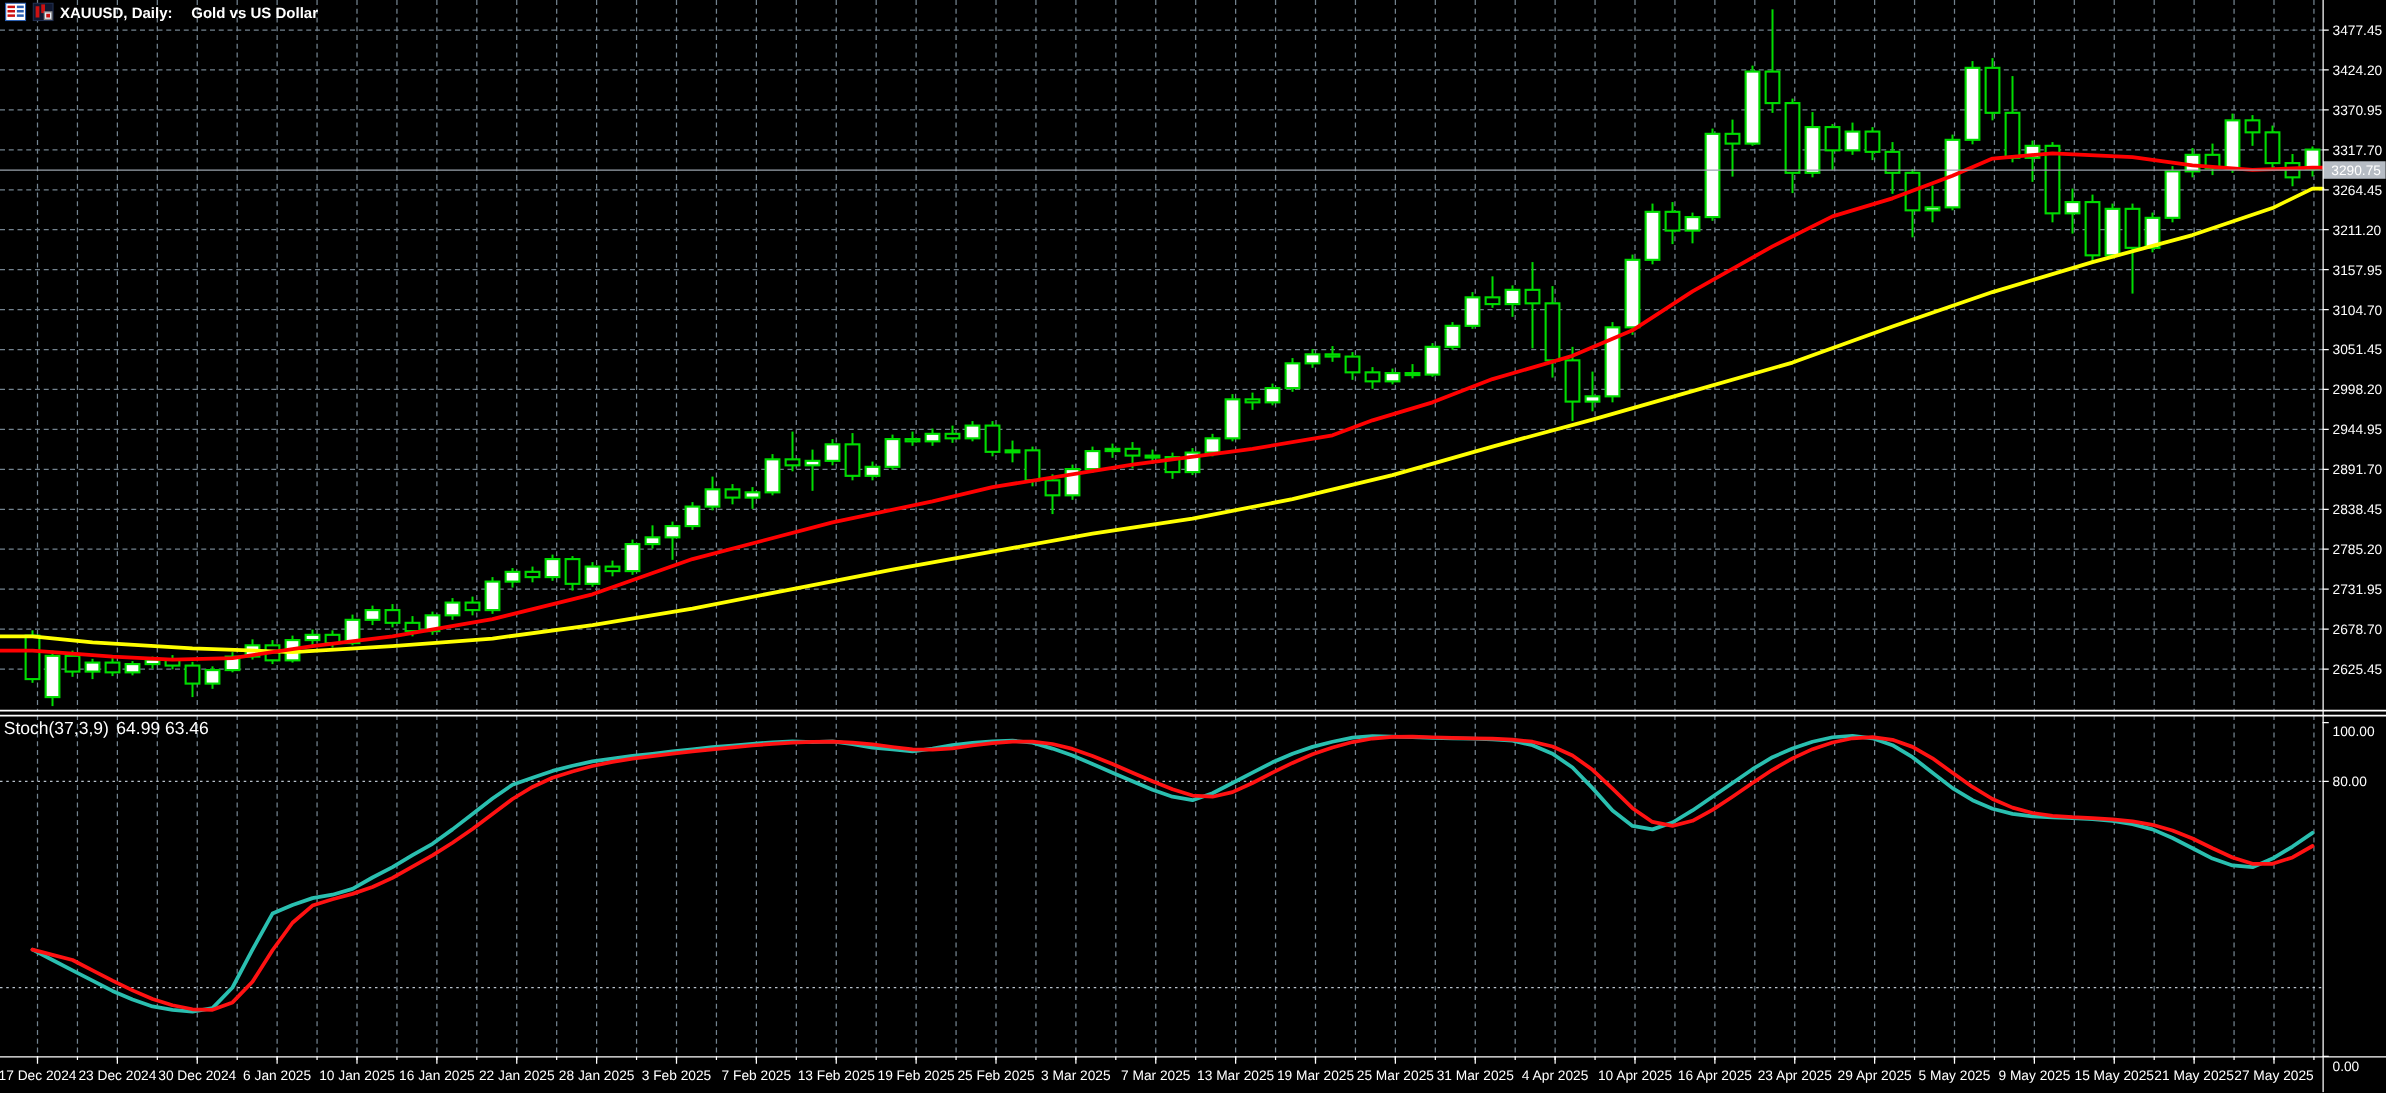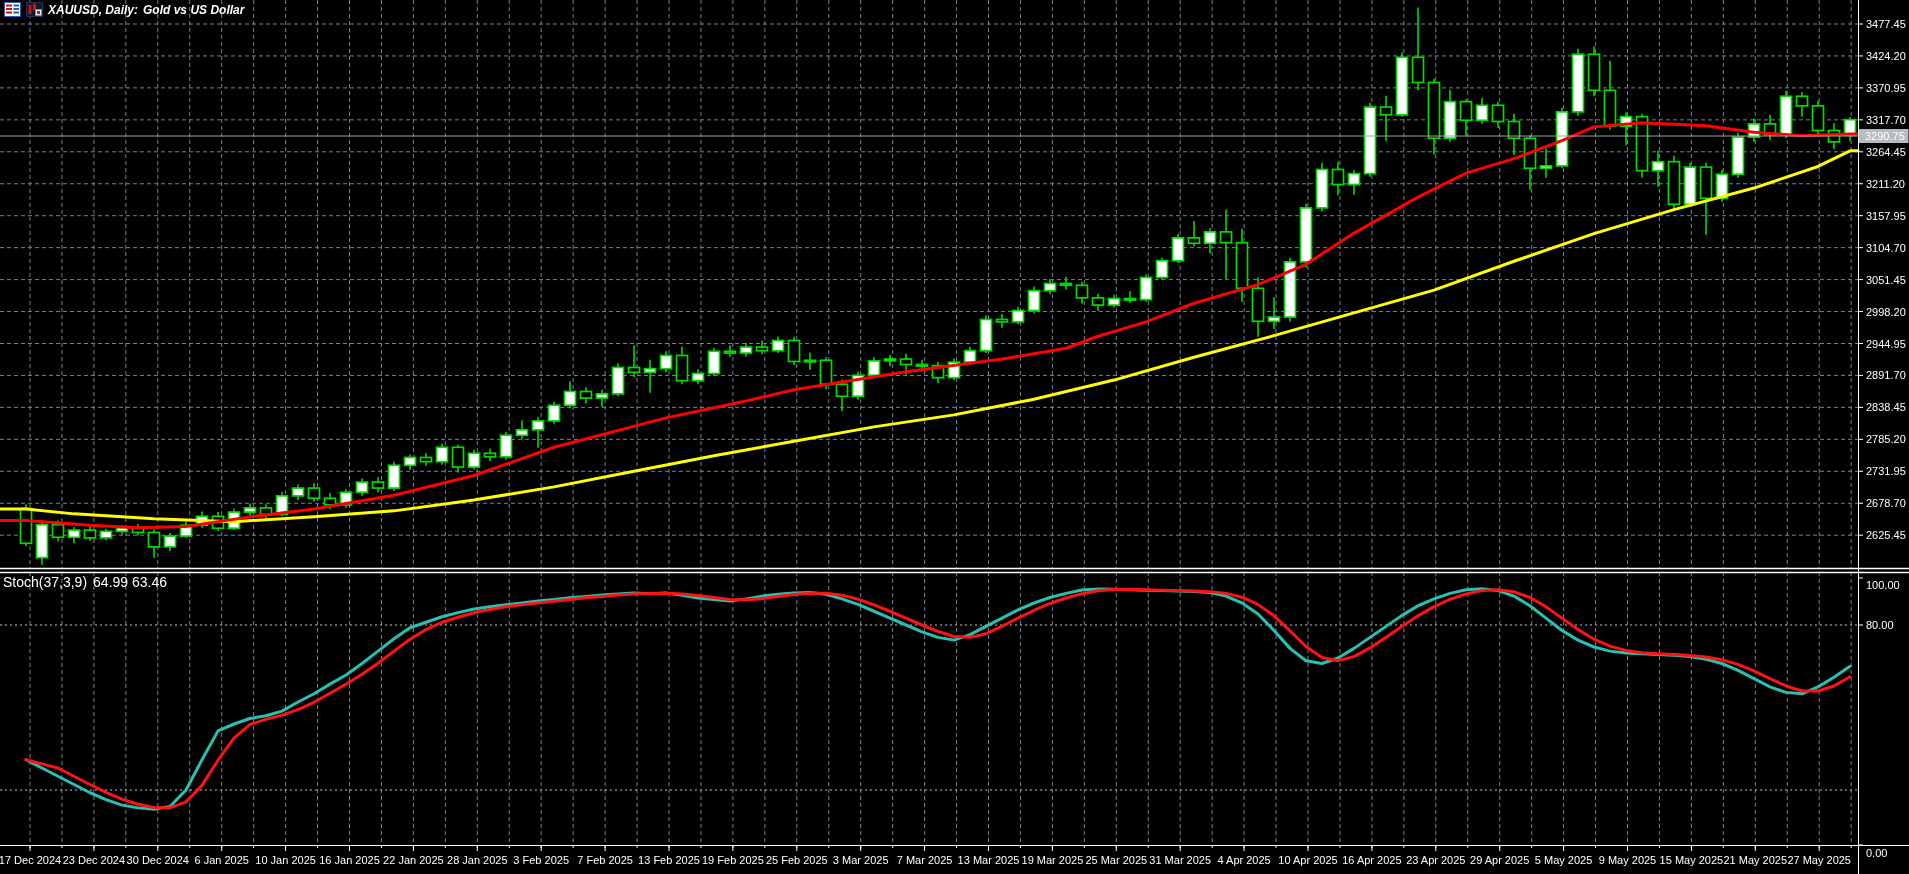--- a/index.html
+++ b/index.html
@@ -1,21 +1,21 @@
 <!DOCTYPE html>
 <html><head>
 <meta charset="utf-8">
 <style>
   html,body{margin:0;padding:0;background:#000;width:1909px;height:874px;overflow:hidden;
     font-family:"Liberation Sans",sans-serif;position:relative;}
   #chart{position:absolute;left:0;top:0;display:block;background:#000;}
   .titlebar{position:absolute;left:4px;top:2px;display:flex;align-items:center;gap:5px;
-    color:#fff;font-size:12px;font-weight:bold;white-space:nowrap;font-style:italic;}
+    color:#fff;font-size:12px;font-weight:bold;white-space:nowrap;}
   .titlebar .icon{display:inline-block;width:17px;height:15px;}
-  .titlebar .desc{margin-left:0;}
+  .titlebar .desc{margin-left:10px;}
   .stochlabel{position:absolute;left:3px;top:574px;color:#fff;font-size:14px;white-space:nowrap;}
   .stochlabel span{margin-right:6px;}
   svg text{fill:#fff;font-family:"Liberation Sans",sans-serif;font-size:11px;}
 </style>
 </head>
 <body>
 
 <svg id="chart" width="1909" height="874">
     <g>
       <line x1="30" y1="0" x2="30" y2="568" stroke="#73838f" stroke-width="1" stroke-dasharray="4 3"></line>

